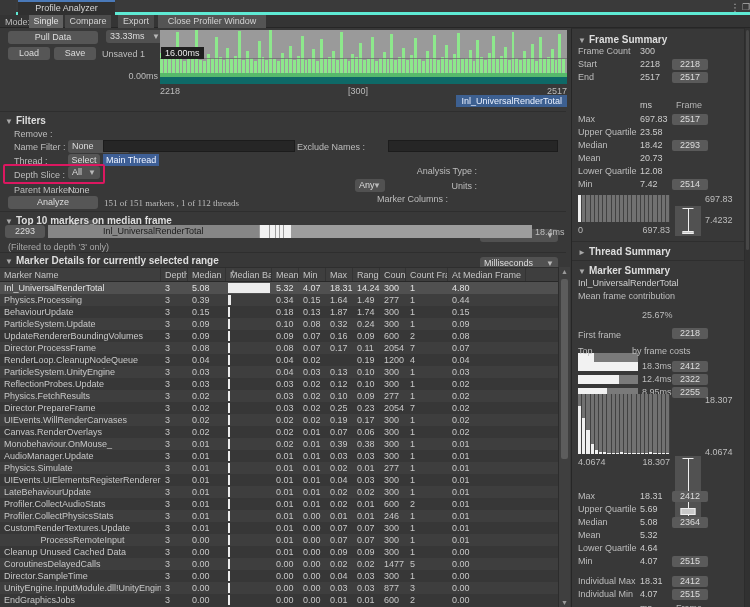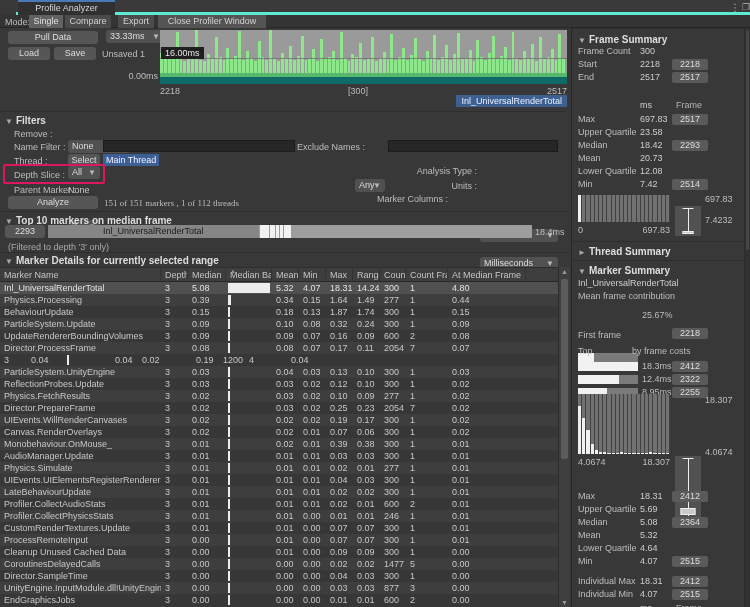--- a/index.html
+++ b/index.html
@@ -351,20 +351,21 @@
         </div>
         <div style="width: 27px;">0.08</div>
         <div style="width: 27px;">0.07</div>
         <div style="width: 27px;">0.17</div>
         <div style="width: 27px;">0.11</div>
         <div style="width: 26px;">2054</div>
         <div style="width: 42px;">7</div>
         <div style="width: 78px;">0.07</div>
       </div>
       <div class="trow">
+        <div style="width: 161px;">RenderLoop.CleanupNodeQueue</div>
         <div style="width: 27px;">3</div>
         <div style="width: 38px;">0.04</div>
         <div class="mbar-track" style="width: 46px;">
           <div class="mbar-fill" style="width: 2px;"></div>
         </div>
         <div style="width: 27px;">0.04</div>
         <div style="width: 27px;">0.02</div>
         <div style="width: 27px; margin-top: 17px;">0.22</div>
         <div style="width: 27px;">0.19</div>
         <div style="width: 26px;">1200</div>
@@ -575,21 +576,21 @@
         </div>
         <div style="width: 27px;">0.01</div>
         <div style="width: 27px;">0.00</div>
         <div style="width: 27px;">0.07</div>
         <div style="width: 27px;">0.07</div>
         <div style="width: 26px;">300</div>
         <div style="width: 42px;">1</div>
         <div style="width: 78px;">0.01</div>
       </div>
       <div class="trow alt">
-        <div style="width: 161px;">ProcessRemoteInput</div>
+        <div style="width: 161px; text-align: center;">ProcessRemoteInput</div>
         <div style="width: 27px;">3</div>
         <div style="width: 38px;">0.00</div>
         <div class="mbar-track" style="width: 46px;">
           <div class="mbar-fill" style="width: 2px;"></div>
         </div>
         <div style="width: 27px;">0.01</div>
         <div style="width: 27px;">0.00</div>
         <div style="width: 27px;">0.07</div>
         <div style="width: 27px;">0.07</div>
         <div style="width: 26px;">300</div>

